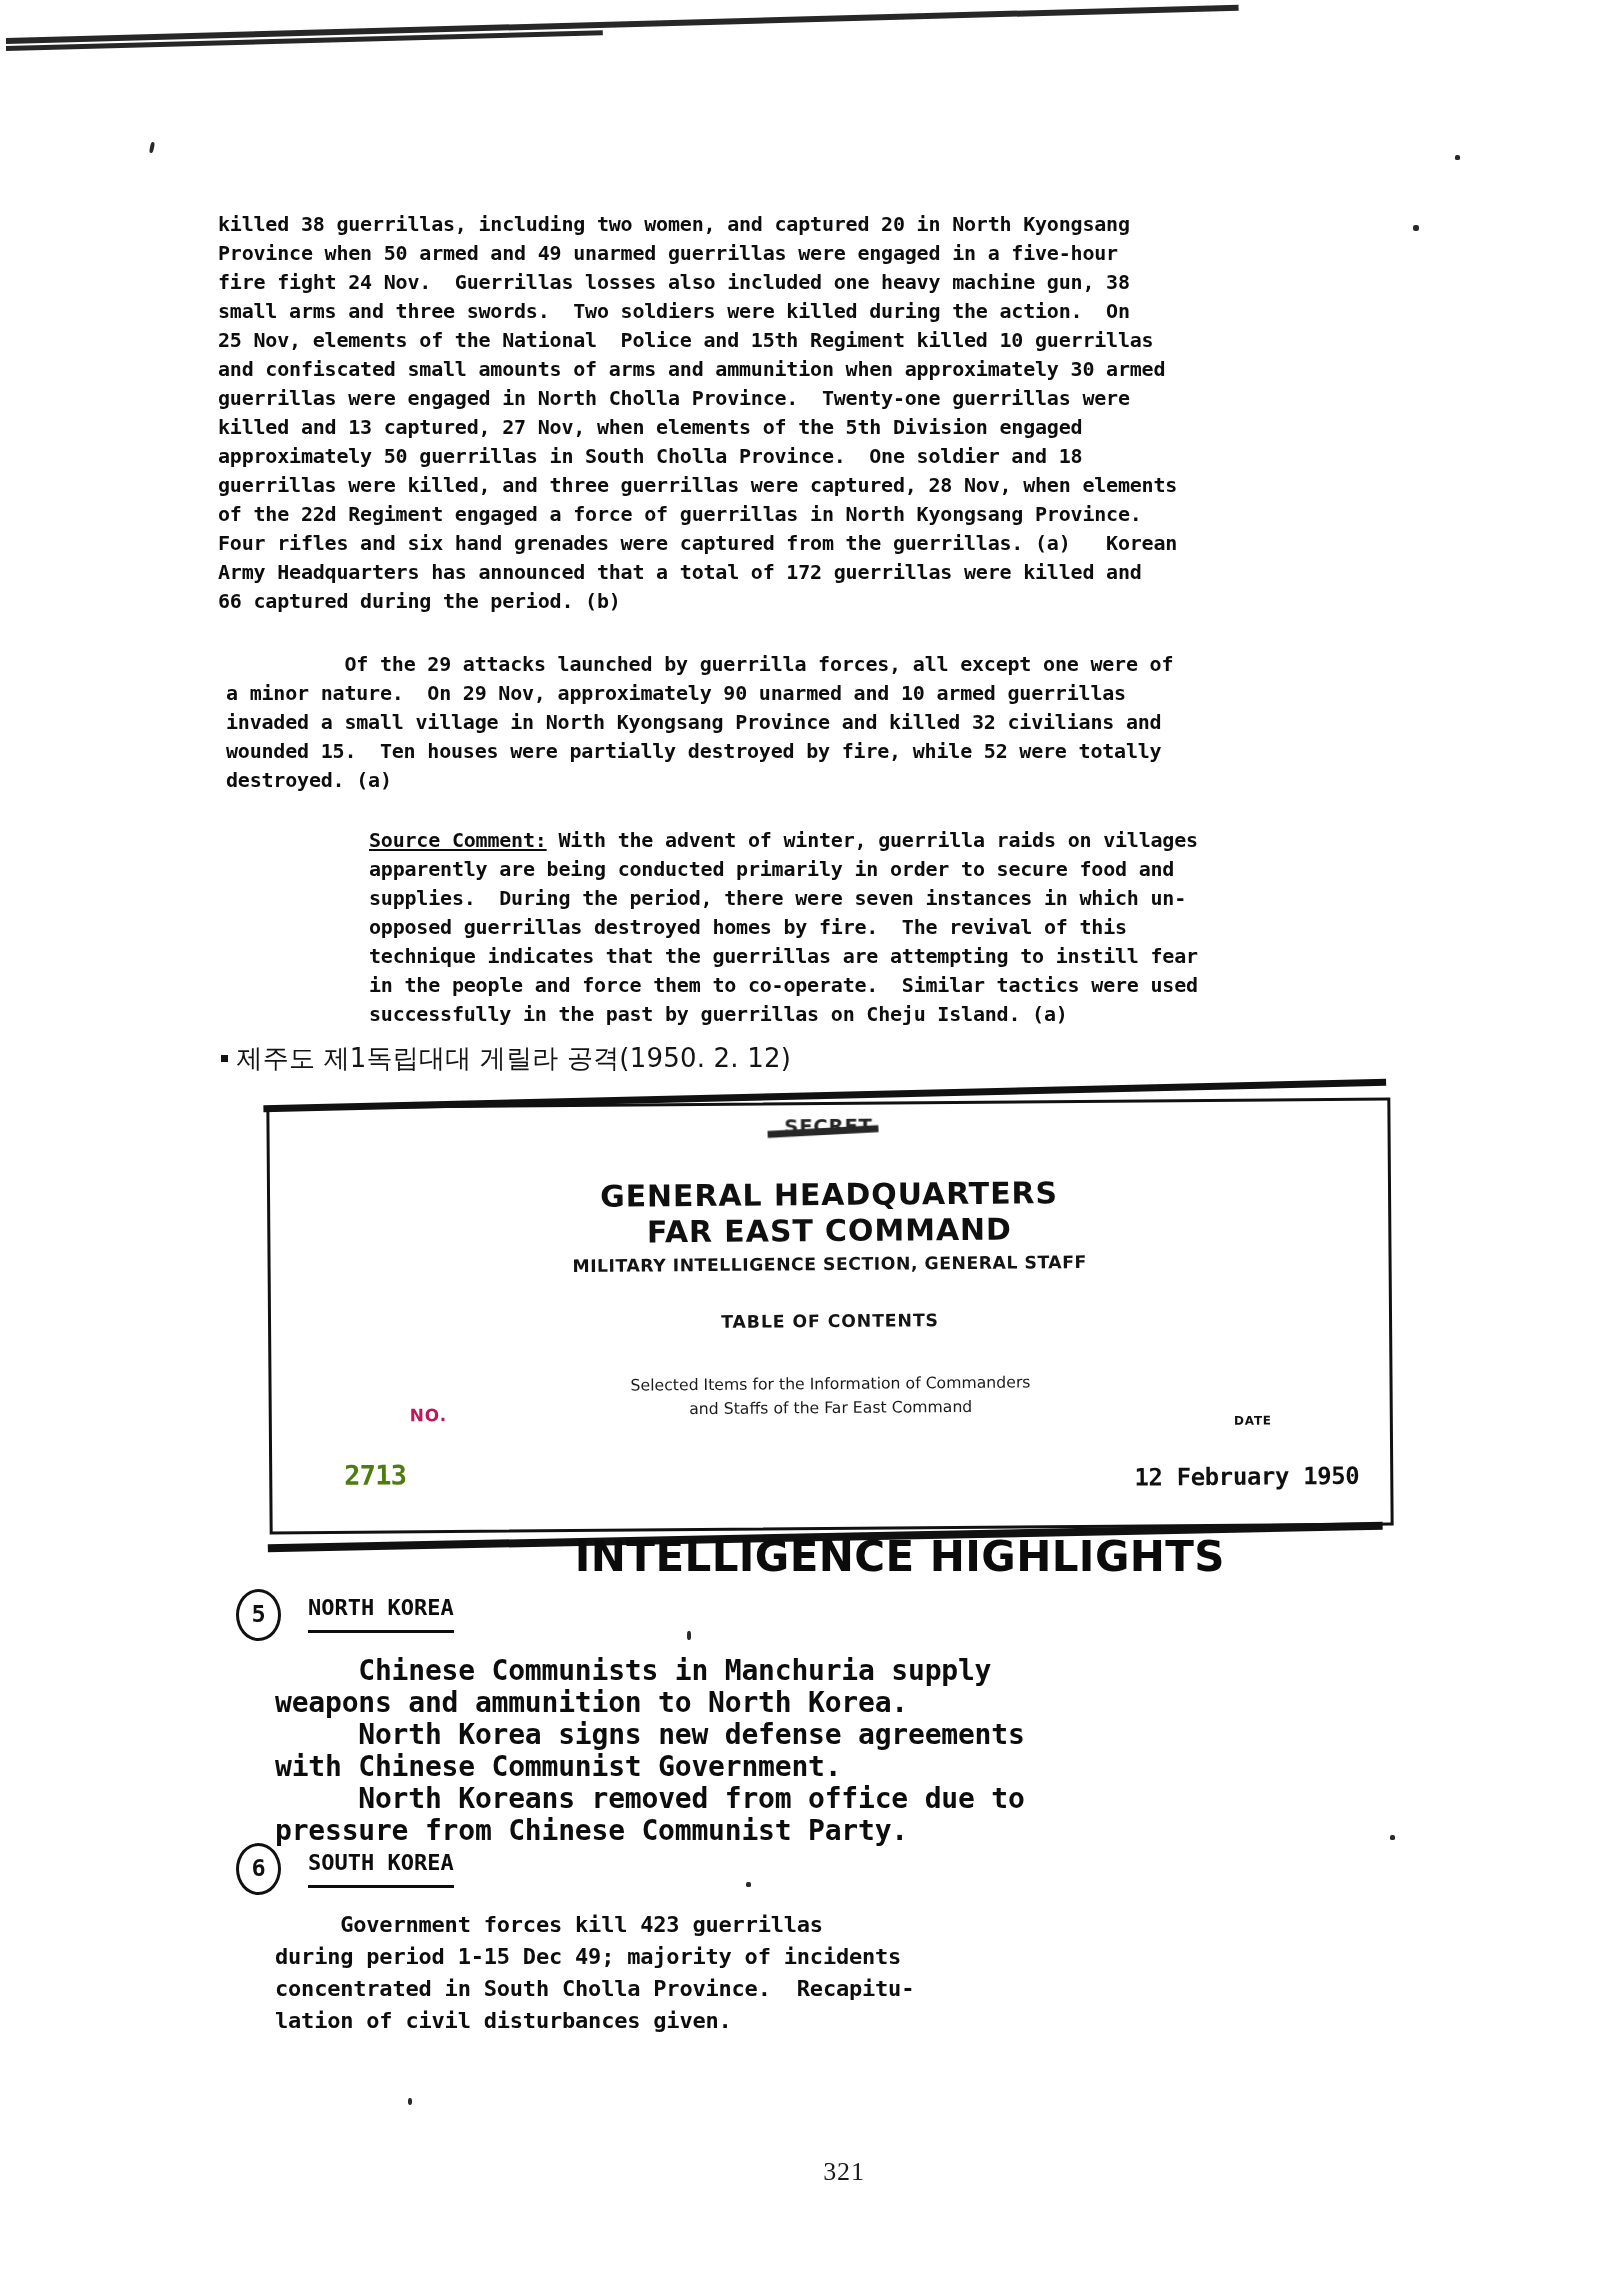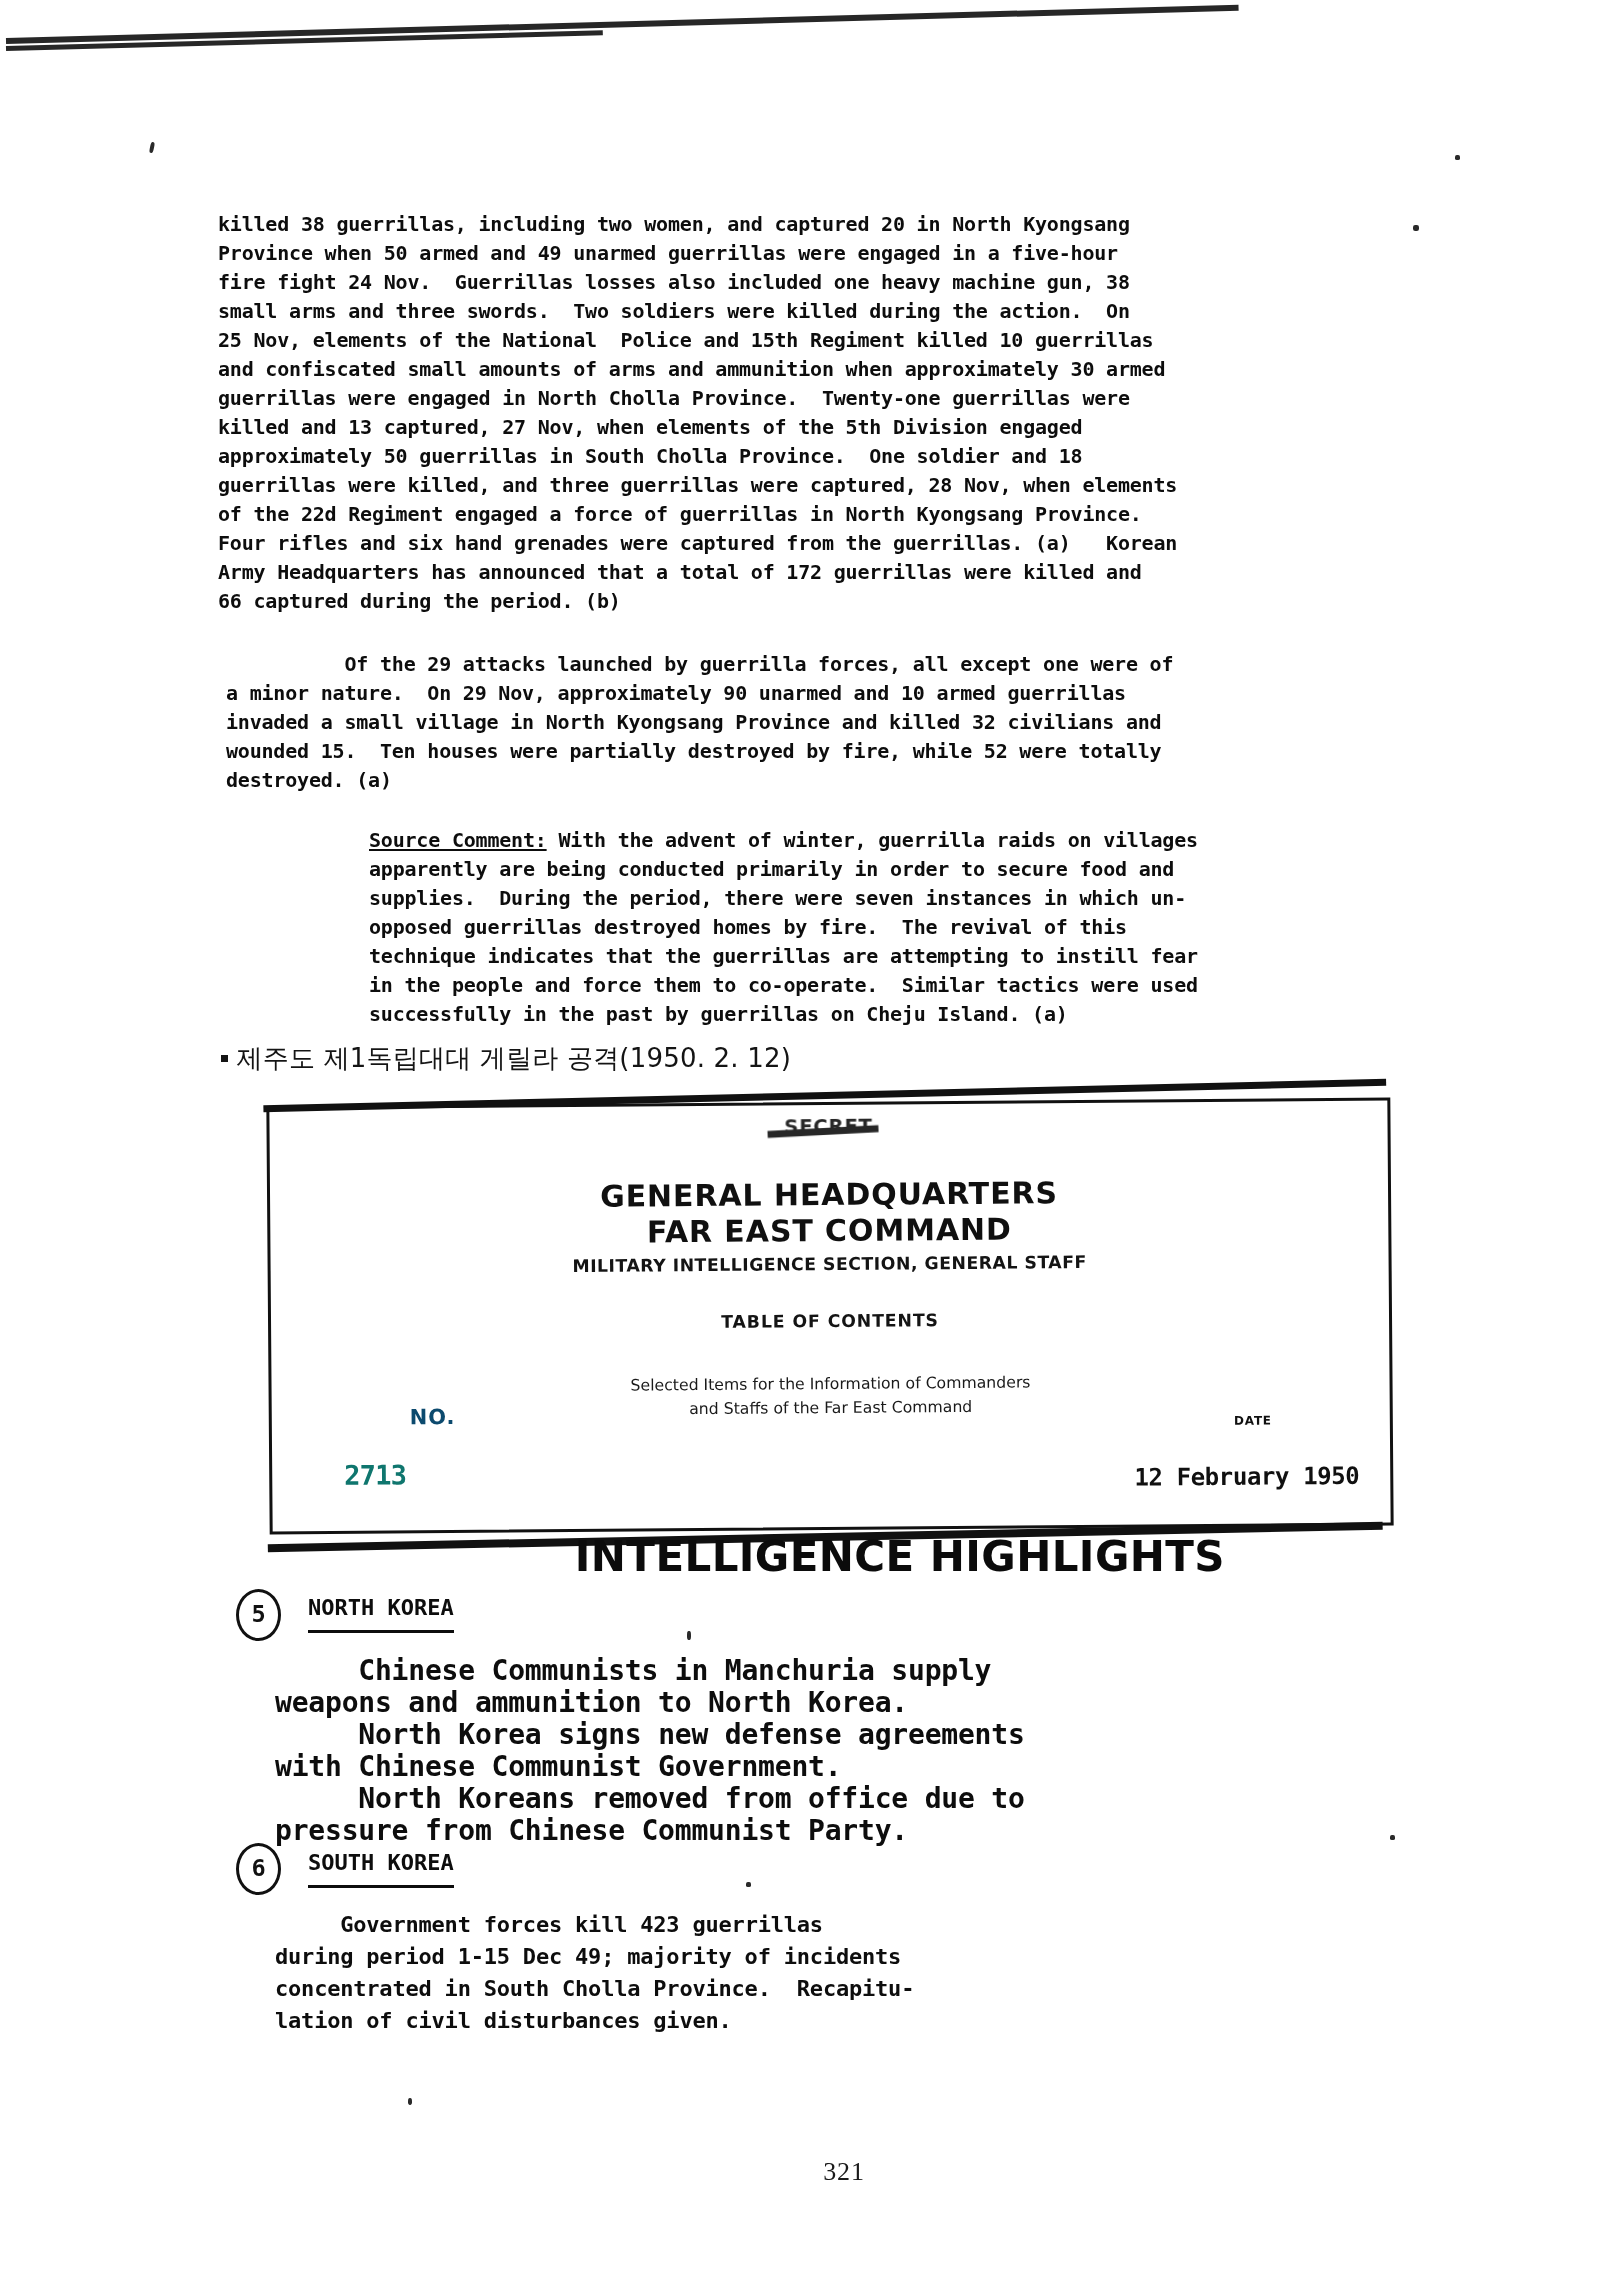--- a/index.html
+++ b/index.html
@@ -192,43 +192,43 @@
     font-weight: 400;
     color: #1a1a1a;
     line-height: 23.6px;
   }
   .lbl-no {
     position: absolute;
     left: 138px;
     top: 297px;
     font-family: "DejaVu Sans", sans-serif;
     font-weight: 700;
-    font-size: 21px;
+    font-size: 17px;
     letter-spacing: 0.8px;
-    color: #0c4a6e;
+    color: #be185d;
   }
   .lbl-date {
     position: absolute;
     right: 118px;
     top: 312px;
     font-family: "DejaVu Sans", sans-serif;
     font-weight: 700;
     font-size: 12px;
     letter-spacing: 0.8px;
     color: #101010;
   }
   .val-no {
     position: absolute;
     left: 72px;
     top: 351px;
     font-family: "DejaVu Sans Mono", monospace;
     font-weight: 700;
     font-size: 27px;
     letter-spacing: -0.8px;
-    color: #0f766e;
+    color: #4d7c0f;
   }
   .val-date {
     position: absolute;
     right: 31px;
     top: 361px;
     font-family: "DejaVu Sans Mono", monospace;
     font-weight: 700;
     font-size: 24px;
     letter-spacing: -0.4px;
     color: #101010;

